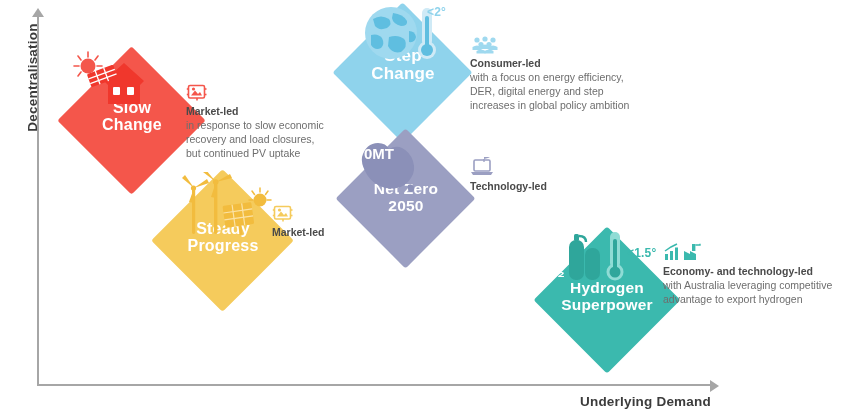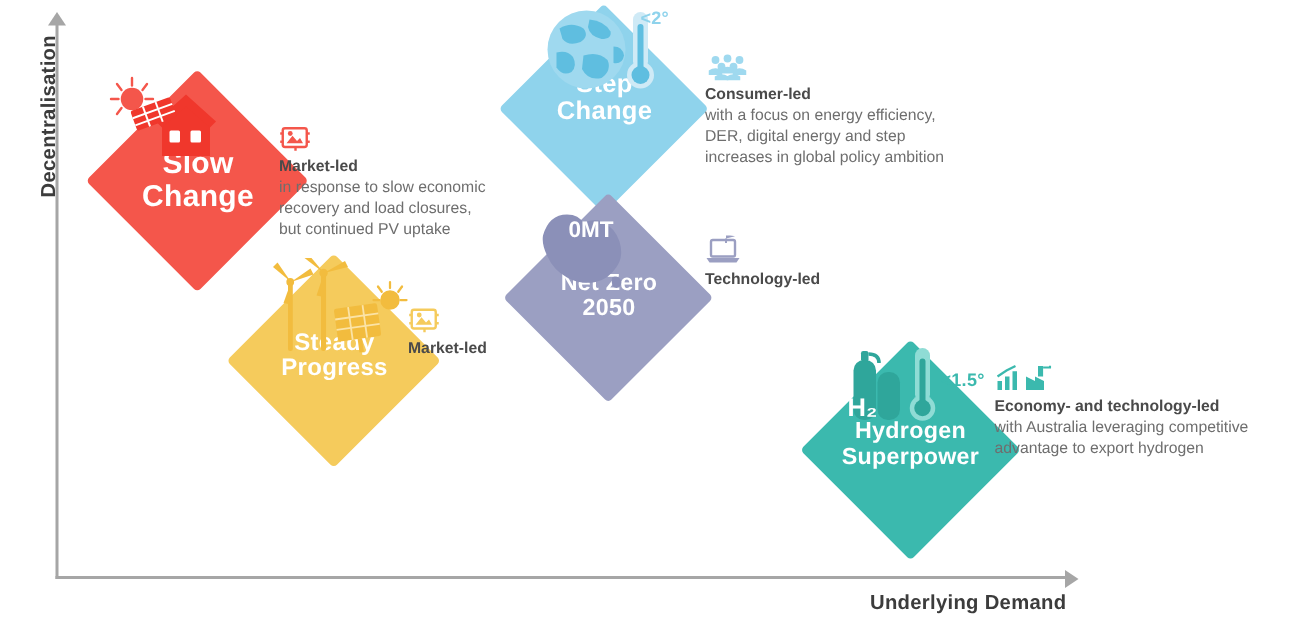--- a/index.html
+++ b/index.html
@@ -124,38 +124,37 @@
   
   .badge {
     position: absolute;
     font-weight: bold;
     letter-spacing: 0.2px;
   }
   .chip {
     position: absolute;
     color: #ffffff;
     font-weight: bold;
-    text-align: center;
   }
 </style>
 </head>
 <body>
 
 <div id="canvas">
 
   <div id="y-axis-line" class="axis-line"></div>
   <div id="y-axis-arrow" class="arrow-head"></div>
   <div id="x-axis-line" class="axis-line"></div>
   <div id="x-axis-arrow" class="arrow-head"></div>
   <div id="y-axis-label">Decentralisation</div>
   <div id="x-axis-label">Underlying Demand</div>
 
   <div class="scenario" style="left:58px; top:47px; width:148px; height:148px;">
     <div class="diamond" style="left:21px; top:21px; width:105px; height:105px; background:#F4564B;"></div>
-    <div class="diamond-label" style="top:52px; font-size:20px;">Slow
+    <div class="diamond-label" style="top:52px; font-size:16px;">Slow
 Change</div>
 
     <svg style="position:absolute; left:12px; top:2px;" width="78" height="62" viewBox="0 0 78 62">
       <g stroke="#F4564B" stroke-width="1.6" stroke-linecap="round">
         <line x1="18" y1="3" x2="18" y2="8"></line>
         <line x1="8" y1="7" x2="11" y2="11"></line>
         <line x1="28" y1="7" x2="25" y2="11"></line>
         <line x1="4" y1="17" x2="9" y2="17"></line>
         <line x1="32" y1="17" x2="27" y2="17"></line>
         <line x1="8" y1="27" x2="11" y2="23"></line>

